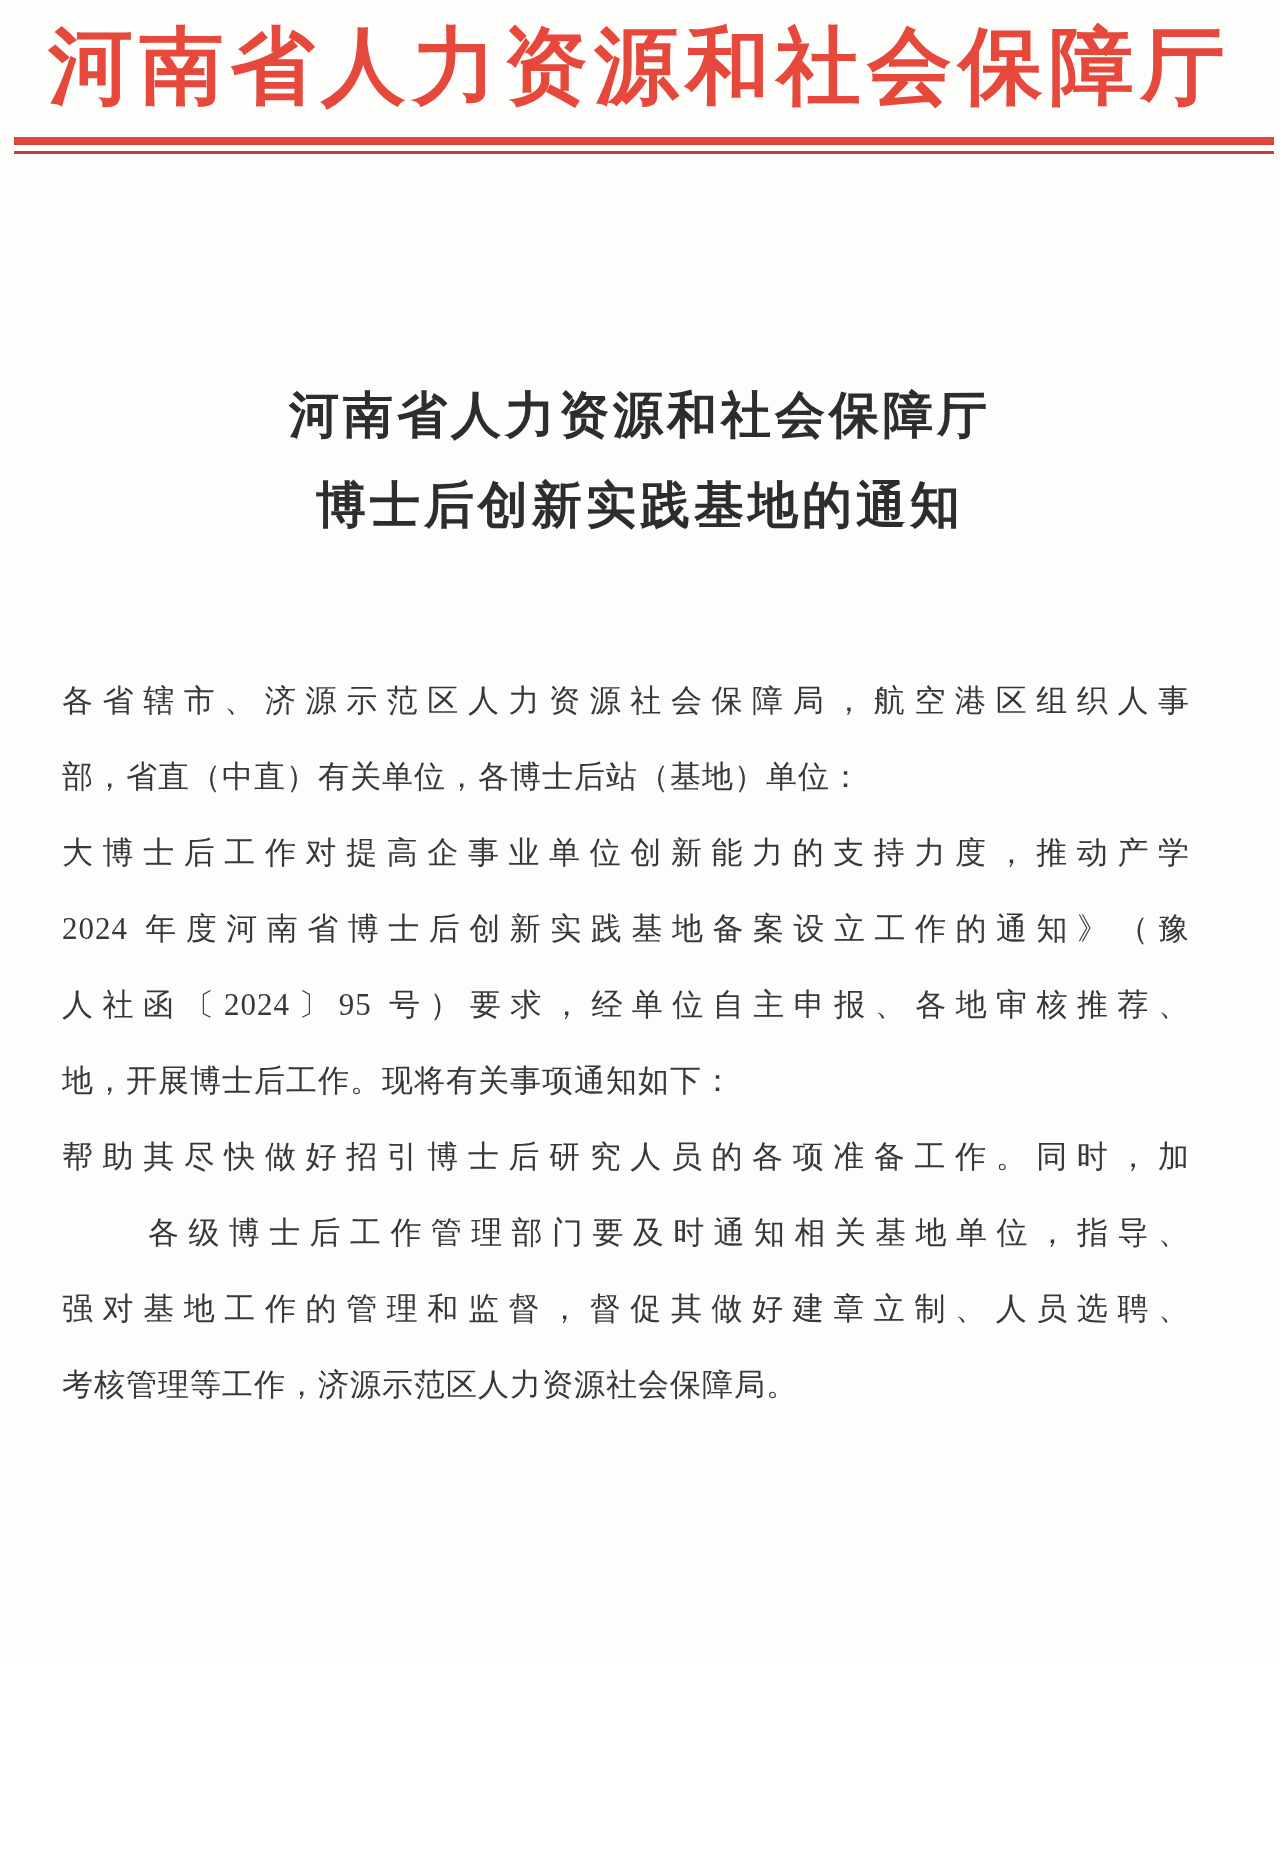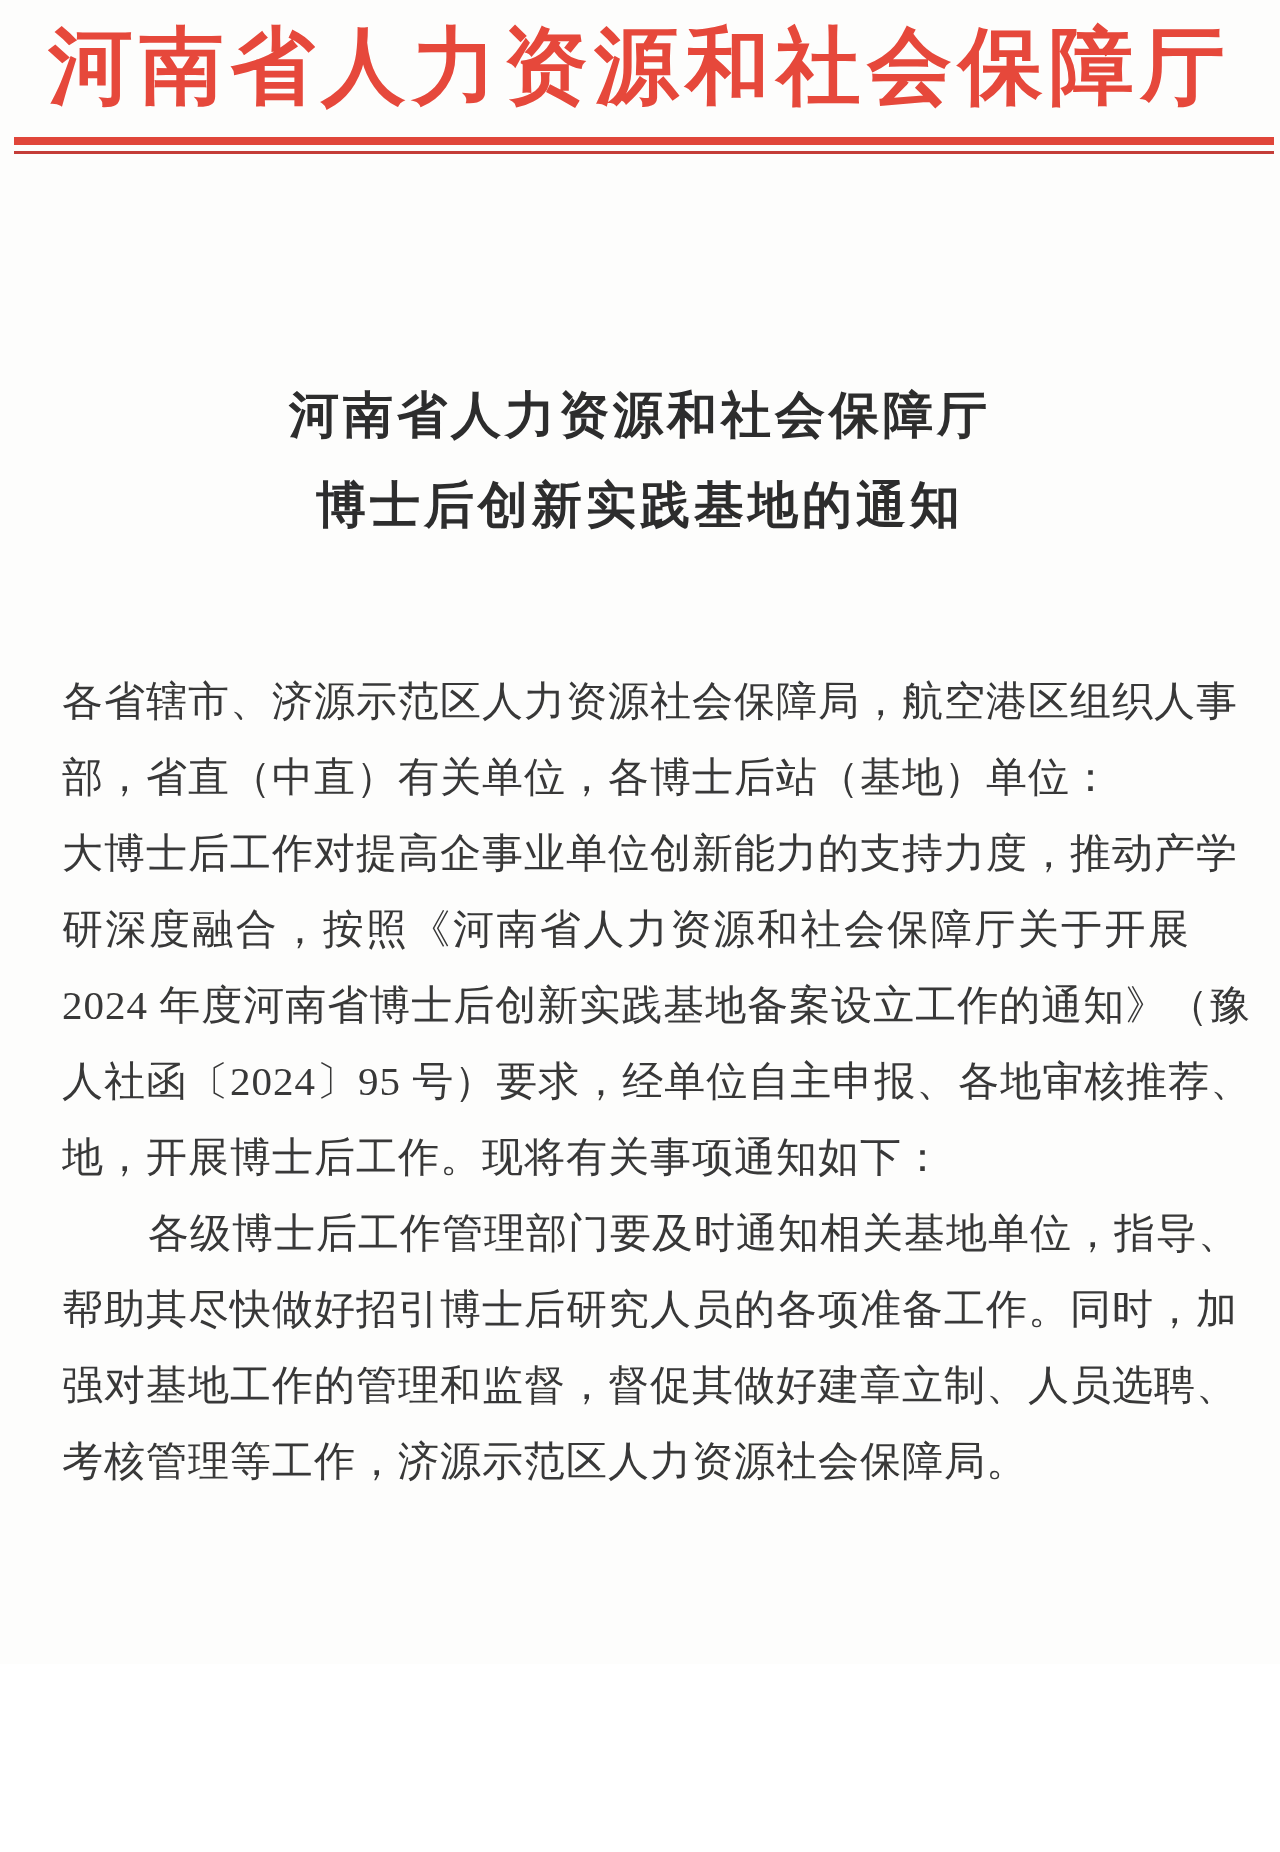--- a/index.html
+++ b/index.html
@@ -69,21 +69,21 @@
   }
   .doc-title .title-line {
     white-space: nowrap;
   }
   
   .doc-body {
     position: absolute;
     top: 668px;
     left: 62px;
     right: 90px;
-    font-size: 41px;
+    font-size: 31px;
     color: #383838;
     letter-spacing: 1px;
   }
   .body-line {
     height: 76px;
     line-height: 66px;
     text-align: justify;
     text-align-last: justify;
     text-justify: inter-character;
     white-space: nowrap;
@@ -132,33 +132,32 @@
 
   <div class="doc-body">
 
       <div class="body-line">各省辖市、济源示范区人力资源社会保障局，航空港区组织人事</div>
 
       <div class="body-line para-end">部，省直（中直）有关单位，各博士后站（基地）单位：</div>
 
 
       <div class="body-line">大博士后工作对提高企事业单位创新能力的支持力度，推动产学</div>
 
-      <div class="body-line">研深度融合，按照《河南省人力资源和社会保障厅关于开展</div>
 
       <div class="body-line">2024 年度河南省博士后创新实践基地备案设立工作的通知》（豫</div>
 
       <div class="body-line">人社函〔2024〕95 号）要求，经单位自主申报、各地审核推荐、</div>
 
 
 
       <div class="body-line para-end">地，开展博士后工作。现将有关事项通知如下：</div>
 
+      <div class="body-line">帮助其尽快做好招引博士后研究人员的各项准备工作。同时，加</div>
+
       <div class="body-line indent">各级博士后工作管理部门要及时通知相关基地单位，指导、</div>
-
-      <div class="body-line">帮助其尽快做好招引博士后研究人员的各项准备工作。同时，加</div>
 
       <div class="body-line">强对基地工作的管理和监督，督促其做好建章立制、人员选聘、</div>
 
       <div class="body-line para-end">考核管理等工作，济源示范区人力资源社会保障局。</div>
     </div>
 
   <div class="rule-bottom-thin"></div>
   <div class="rule-bottom-thick"></div>
 
 </div>

